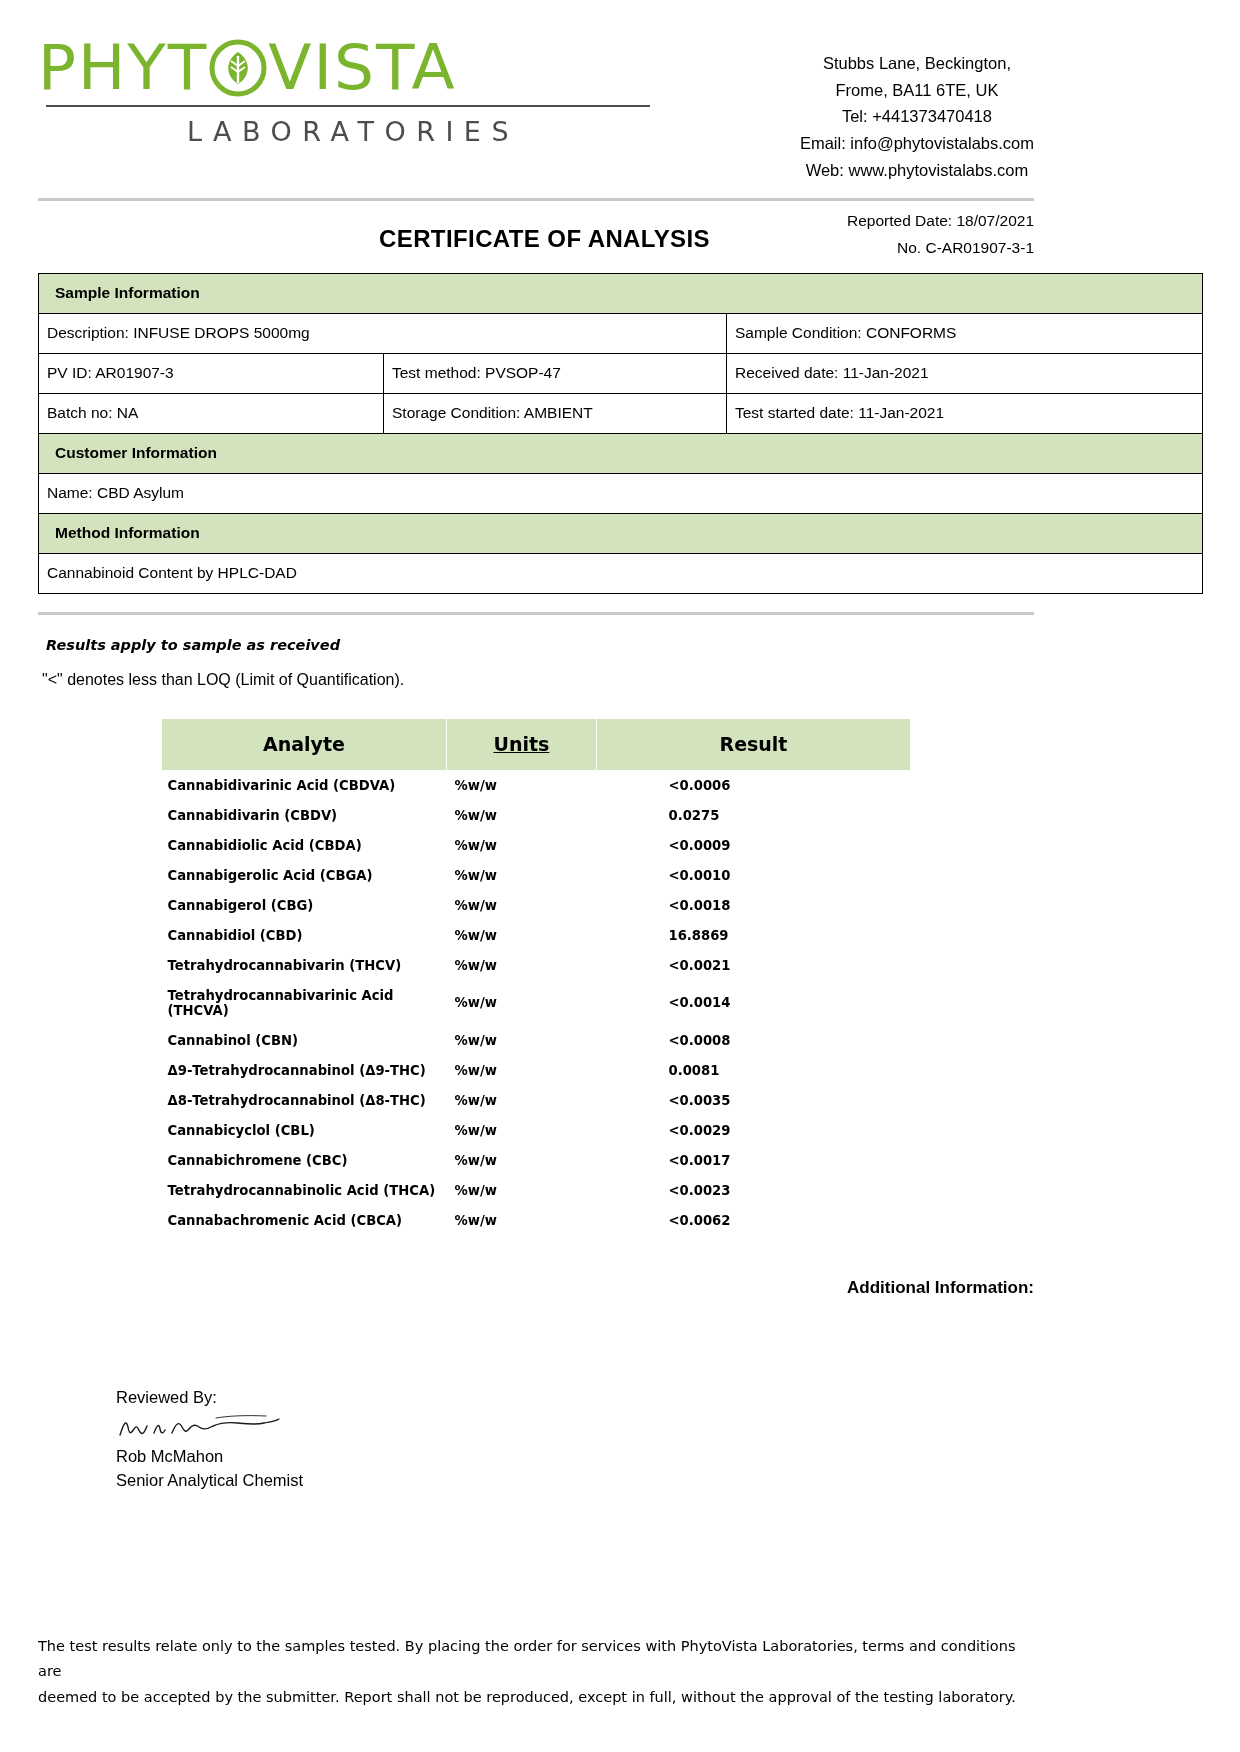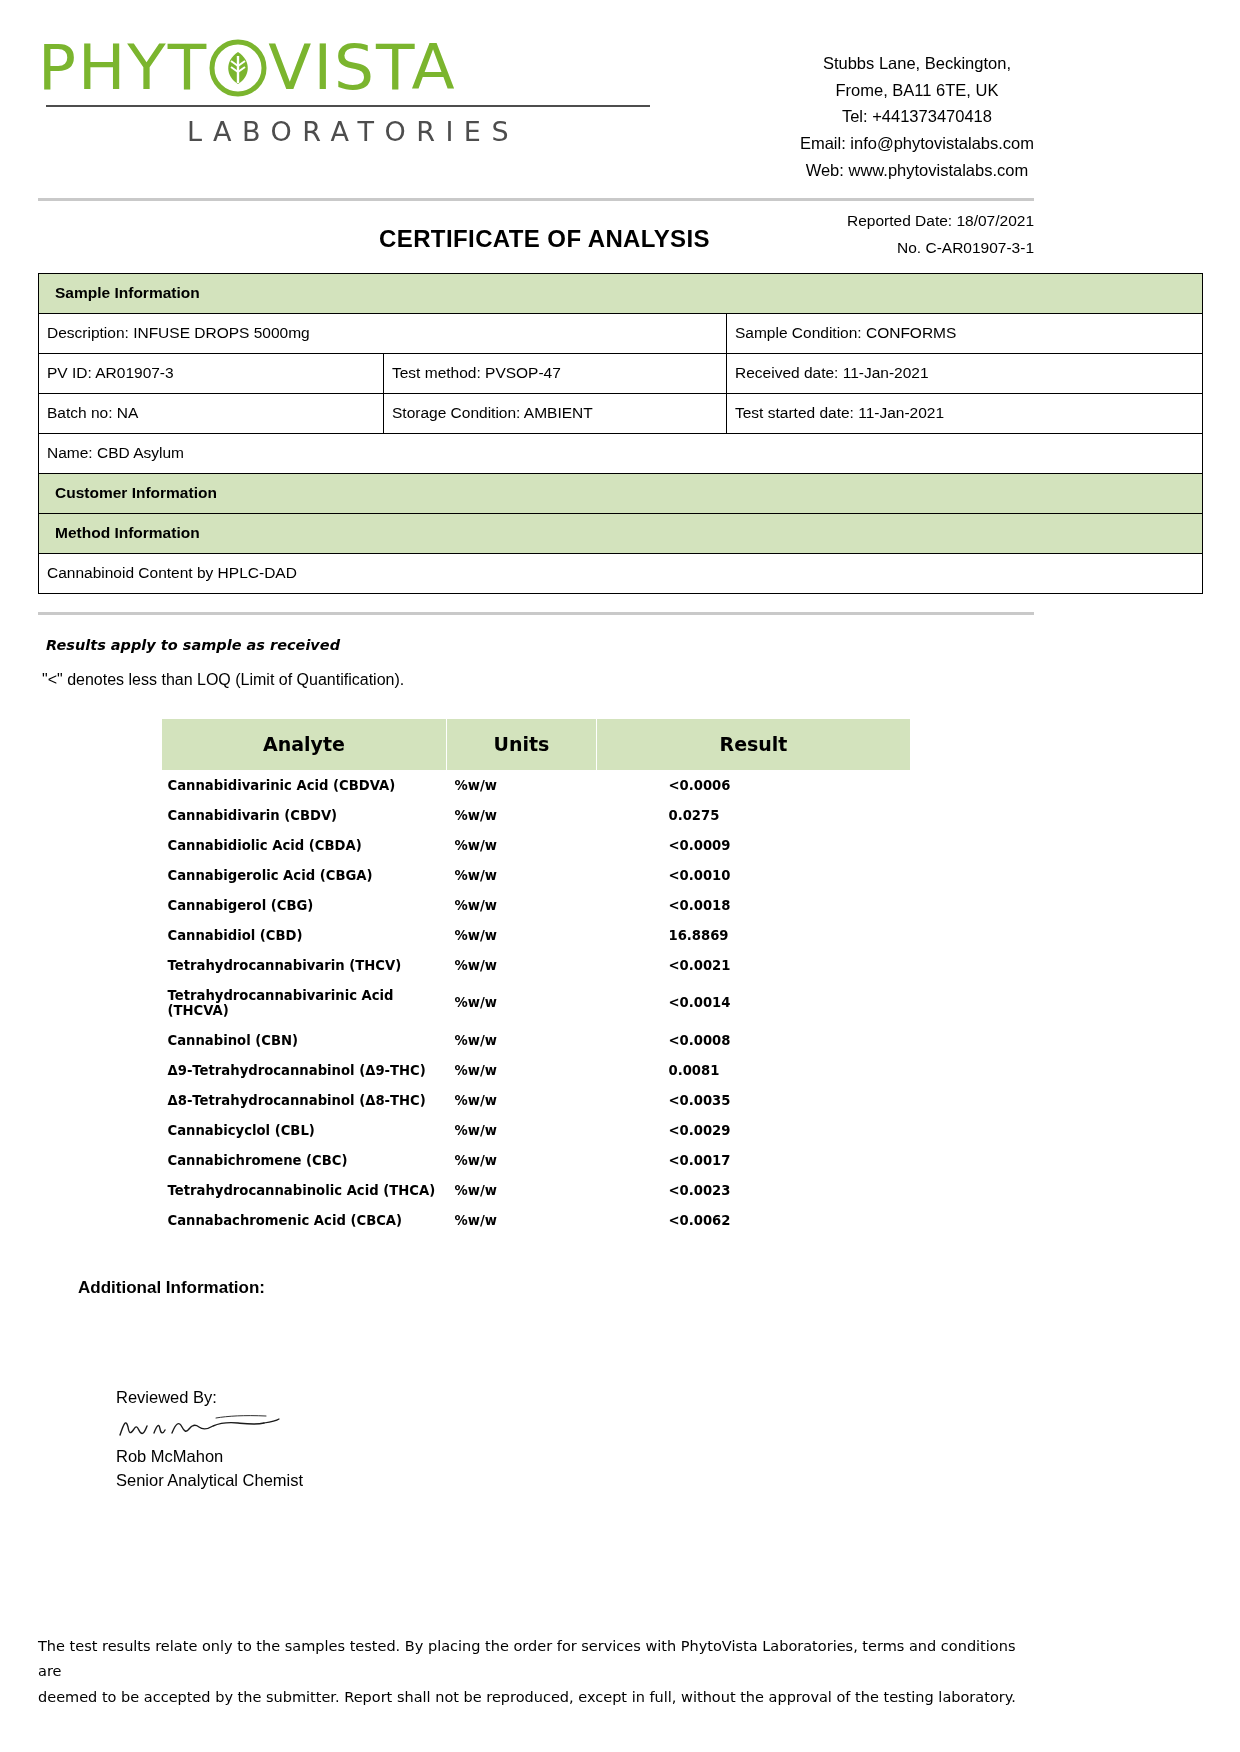--- a/index.html
+++ b/index.html
@@ -156,36 +156,37 @@
   }
   .results-table thead th {
     background: #d3e3bd;
     font-size: 19px;
     font-weight: bold;
     padding: 14px 0 15px 0;
     border: 1px solid #ffffff;
     border-top: none;
   }
   .results-table thead th.analyte { width: 285px; }
-  .results-table thead th.units { width: 150px; }
+  .results-table thead th.units { width: 150px; text-decoration: underline; }
   .results-table thead th.result { width: 315px; }
   .results-table tbody td {
     padding: 7px 0 8px 0;
     font-weight: bold;
     font-size: 13.2px;
   }
   .results-table tbody td.c-analyte { padding-left: 6px; }
   .results-table tbody td.c-units { padding-left: 8px; }
   .results-table tbody td.c-result { padding-left: 72px; }
 
   
   .additional {
     font-size: 17px;
     font-weight: bold;
     margin: 42px 0 0 40px;
+    text-align: right;
   }
   .reviewed {
     font-size: 16.5px;
     margin: 90px 0 0 78px;
   }
   .sig {
     margin: 2px 0 0 78px;
     height: 34px;
     position: relative;
     width: 260px;
@@ -269,24 +270,24 @@
         <td>PV ID: AR01907-3</td>
         <td>Test method: PVSOP-47</td>
         <td>Received date: 11-Jan-2021</td>
       </tr>
       <tr>
         <td>Batch no: NA</td>
         <td>Storage Condition: AMBIENT</td>
         <td>Test started date: 11-Jan-2021</td>
       </tr>
       <tr>
+        <td class="band" colspan="3">Customer Information</td>
+      </tr>
+      <tr>
         <td colspan="3">Name:   CBD Asylum</td>
-      </tr>
-      <tr>
-        <td class="band" colspan="3">Customer Information</td>
       </tr>
       <tr>
         <td class="band" colspan="3">Method Information</td>
       </tr>
       <tr>
         <td colspan="3">Cannabinoid Content by HPLC-DAD</td>
       </tr>
     </tbody>
   </table>
 

